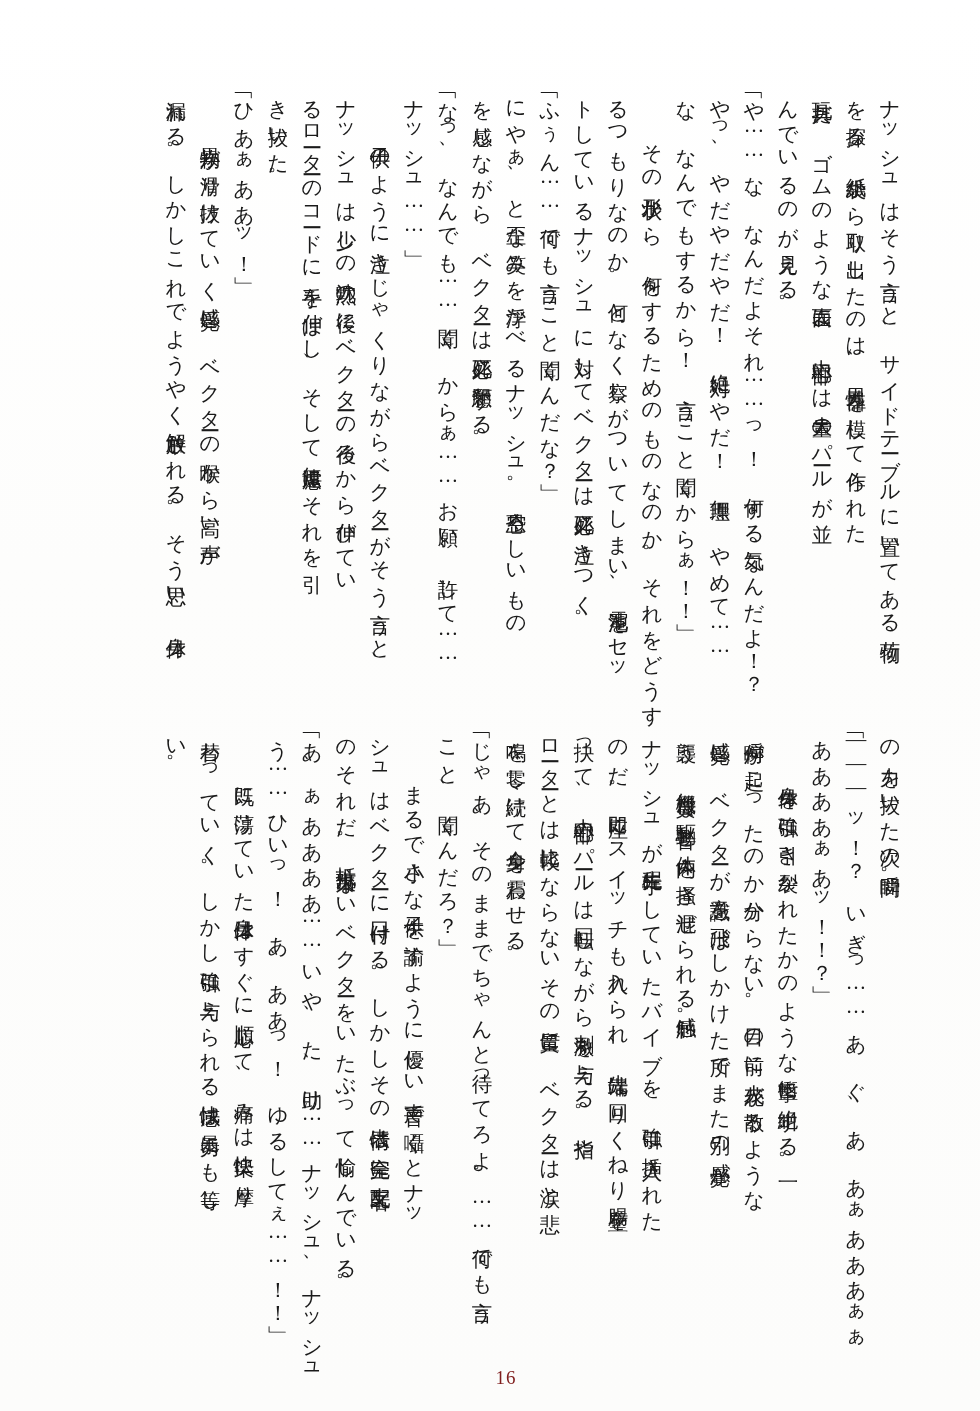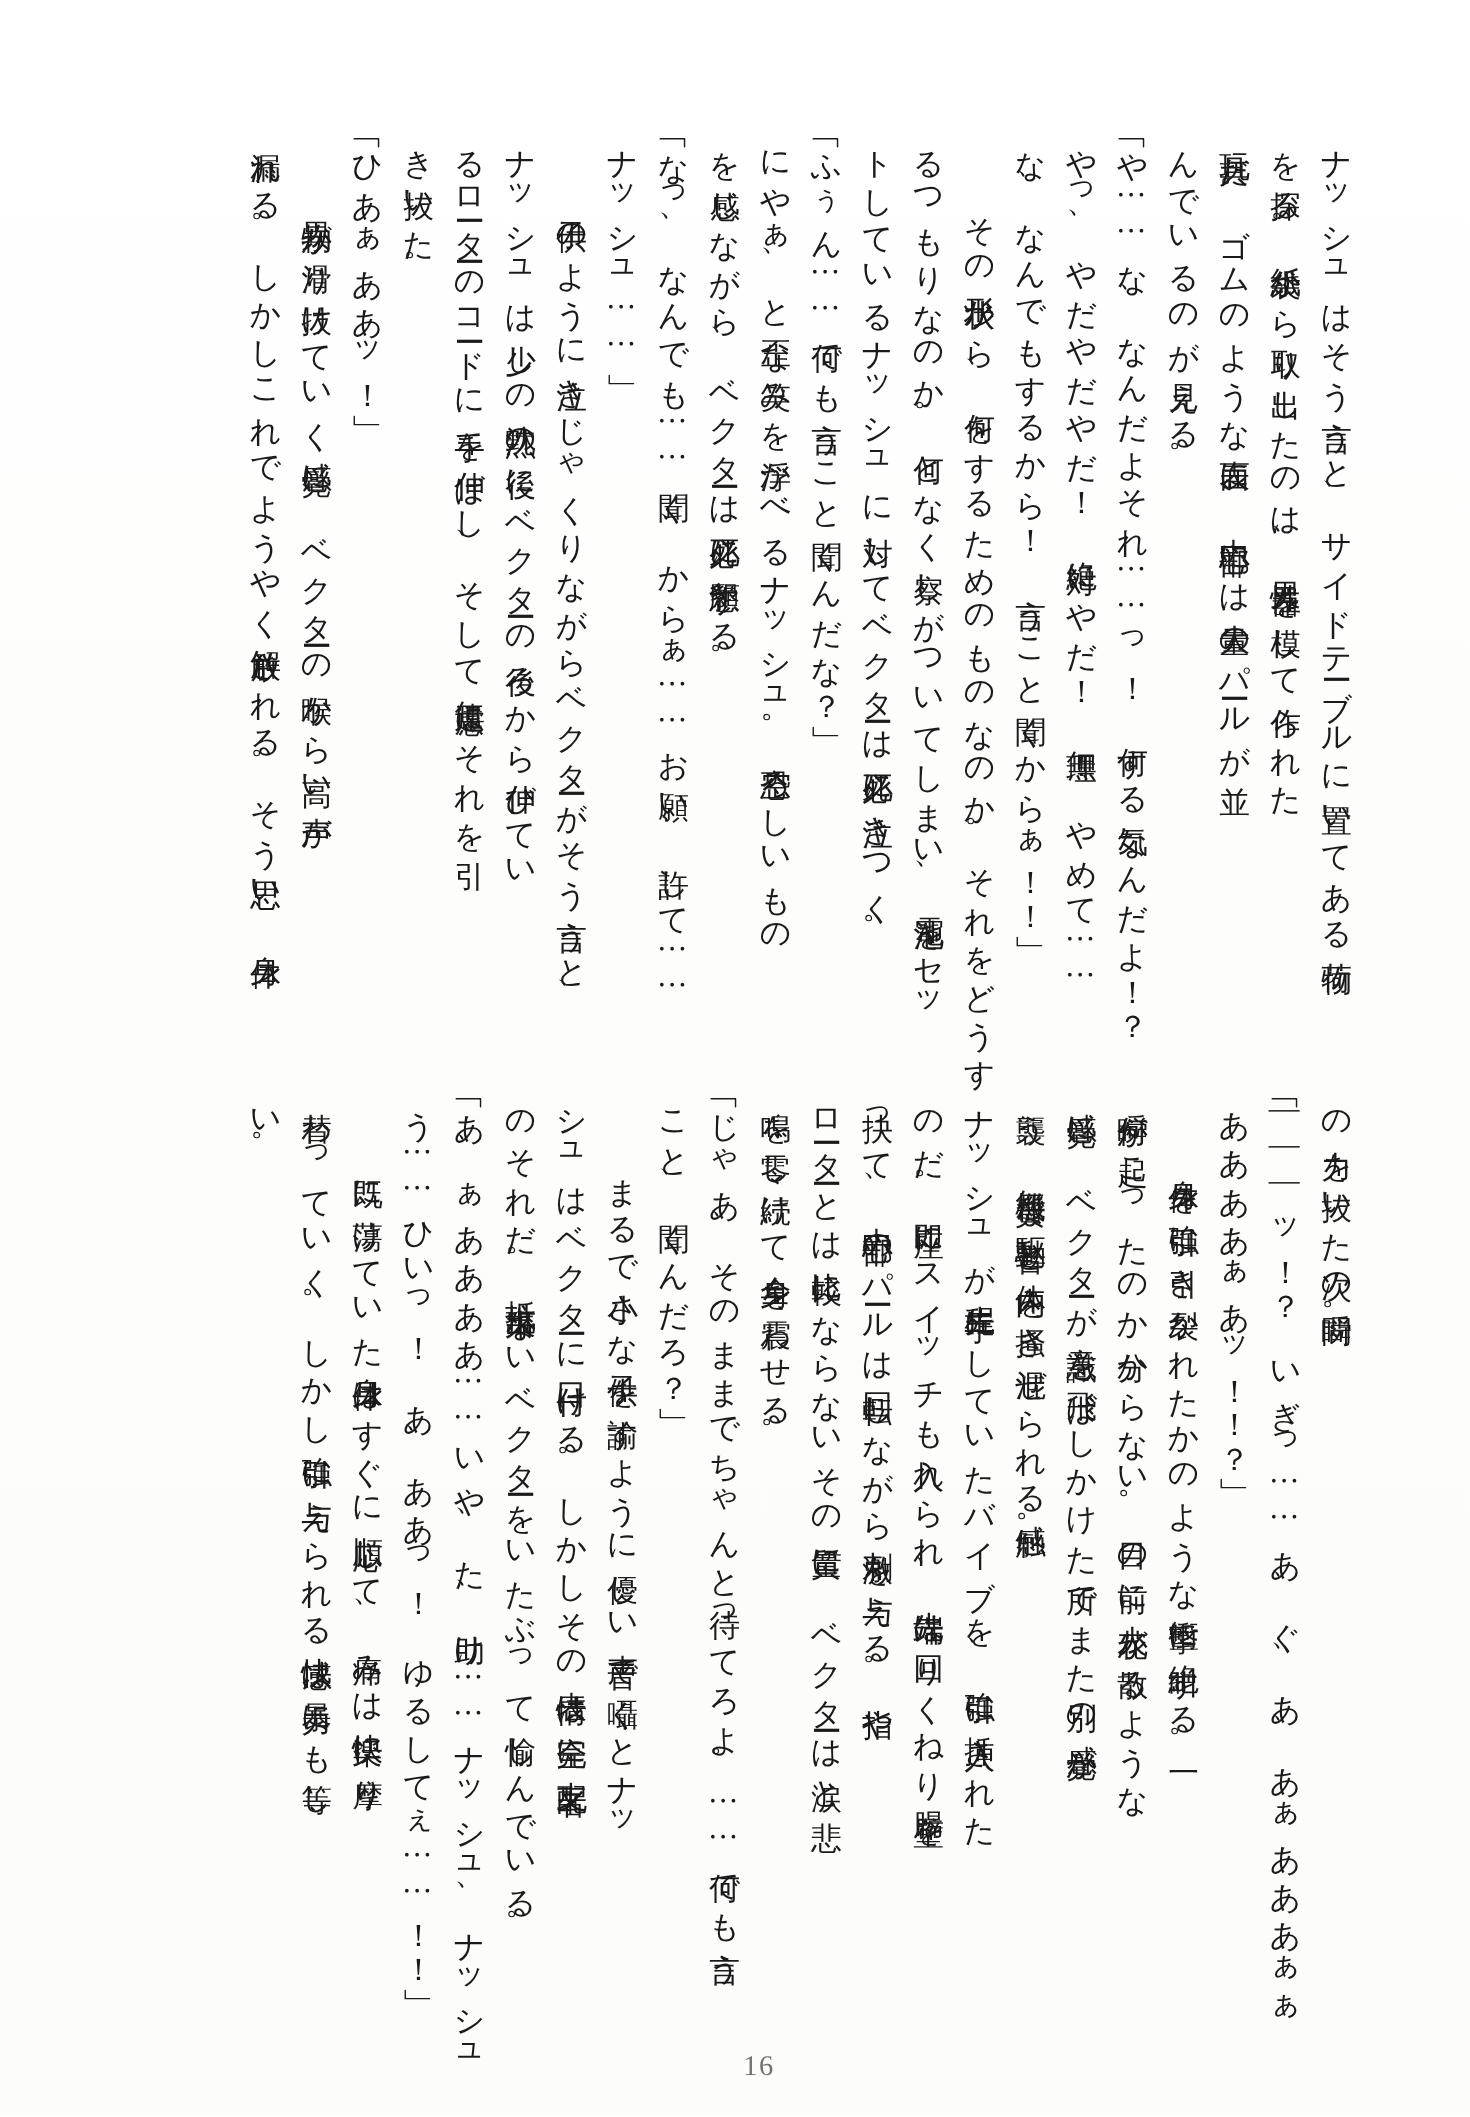--- a/index.html
+++ b/index.html
@@ -66,21 +66,21 @@
   }
 
   .page-number {
     position: absolute;
     left: 0;
     right: 0;
     bottom: 22px;
     text-align: center;
     font-size: 19px;
     letter-spacing: 1px;
-    color: #737373;
+    color: #7f1d1d;
     font-family: "Liberation Serif", "DejaVu Serif", serif;
     margin-left: 32px;
   }
 </style>
 </head>
 <body>
 
 <div class="page">
   <div class="paper-tint"></div>
 

